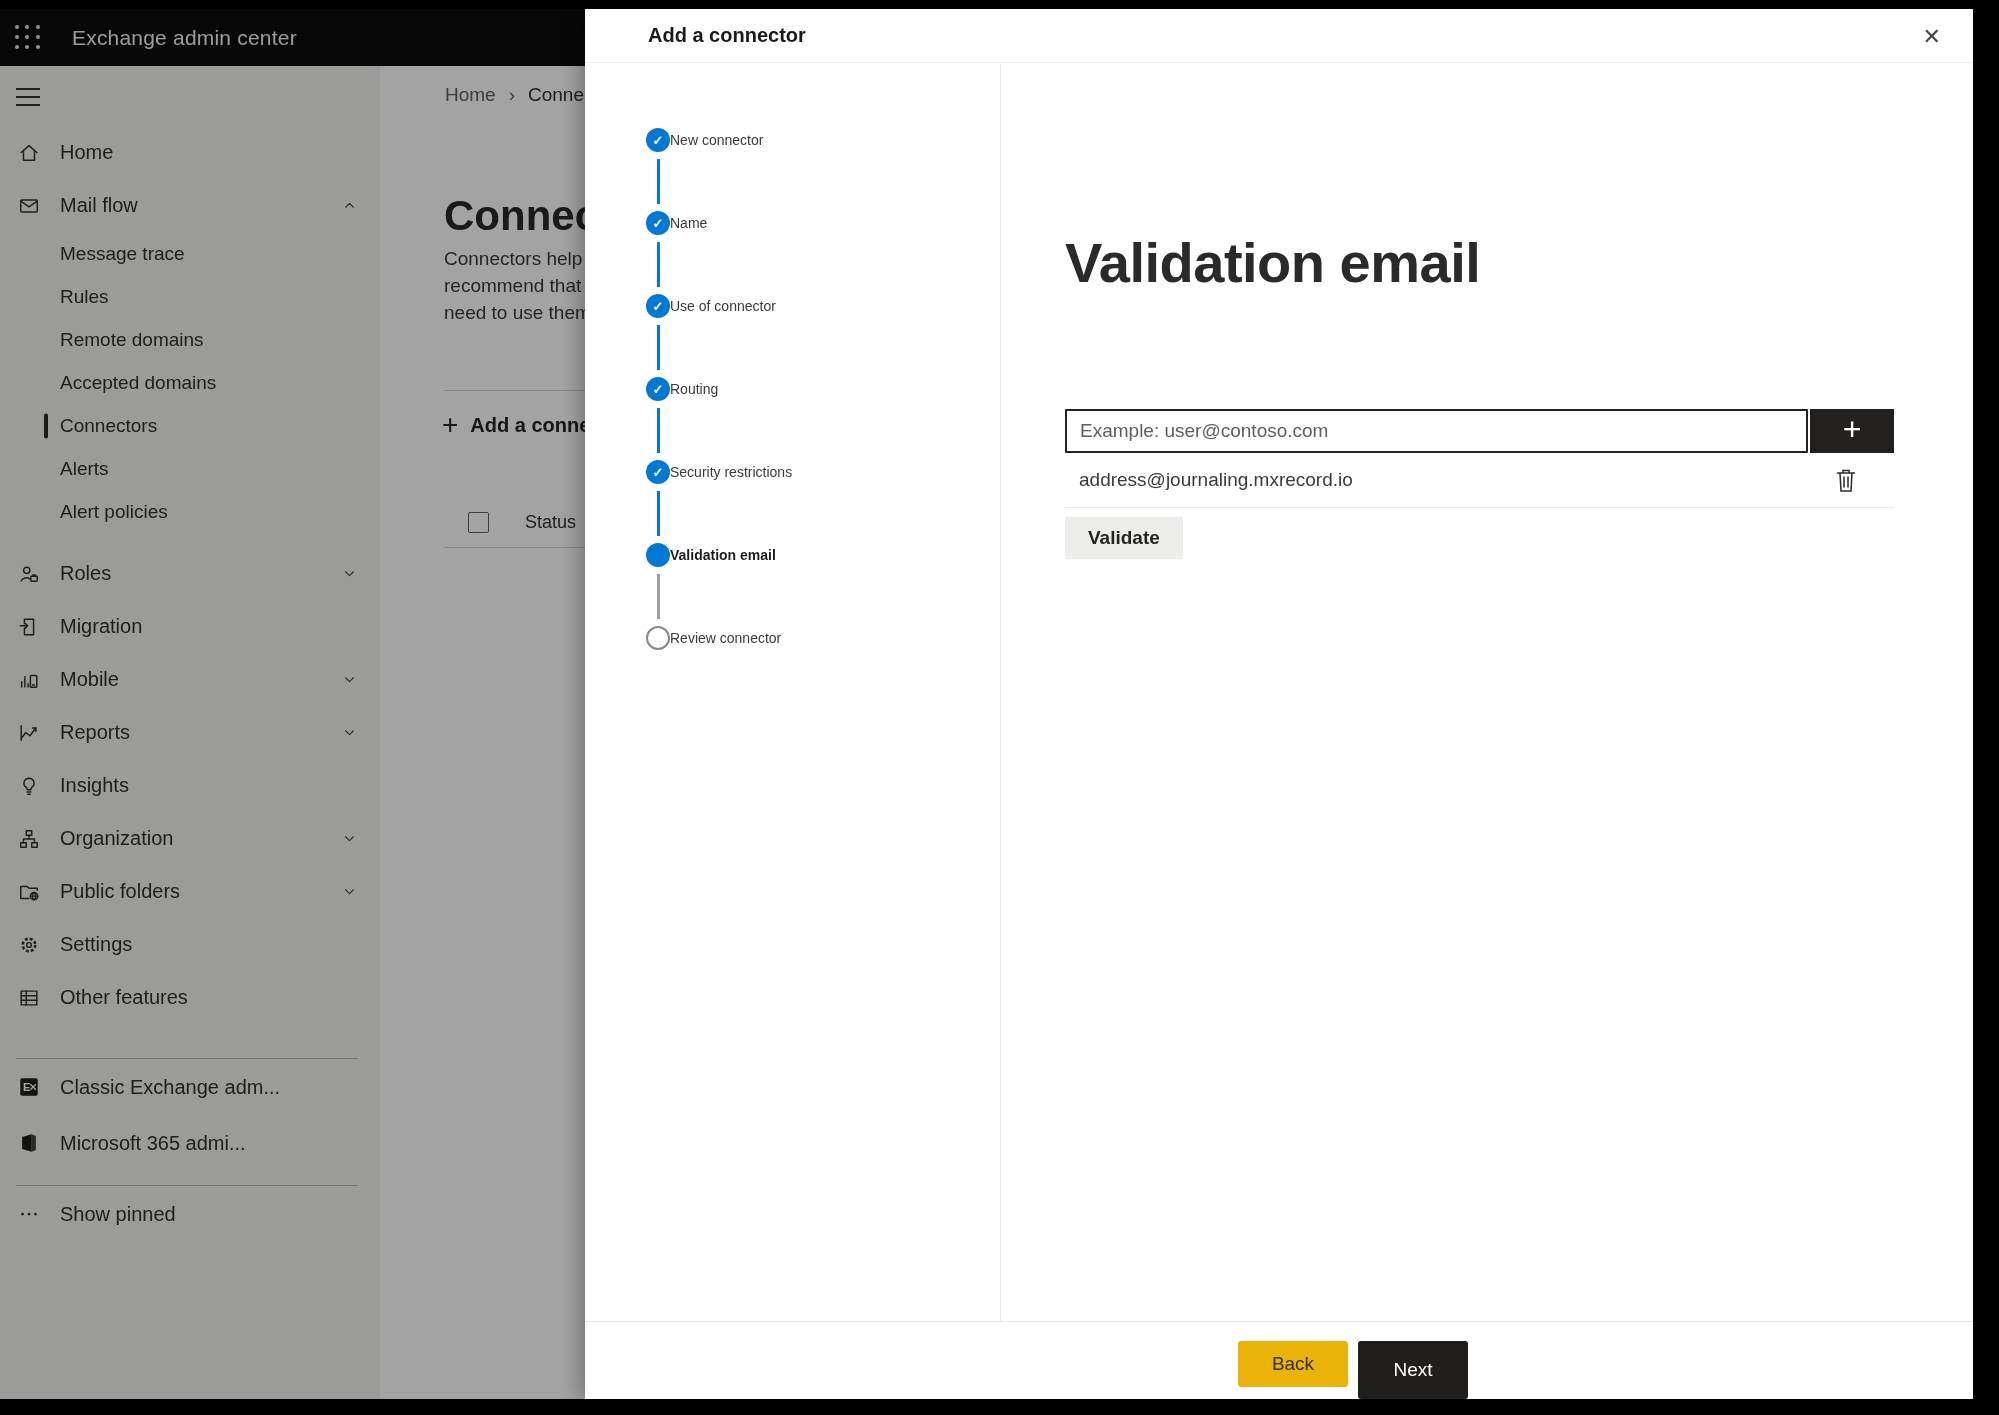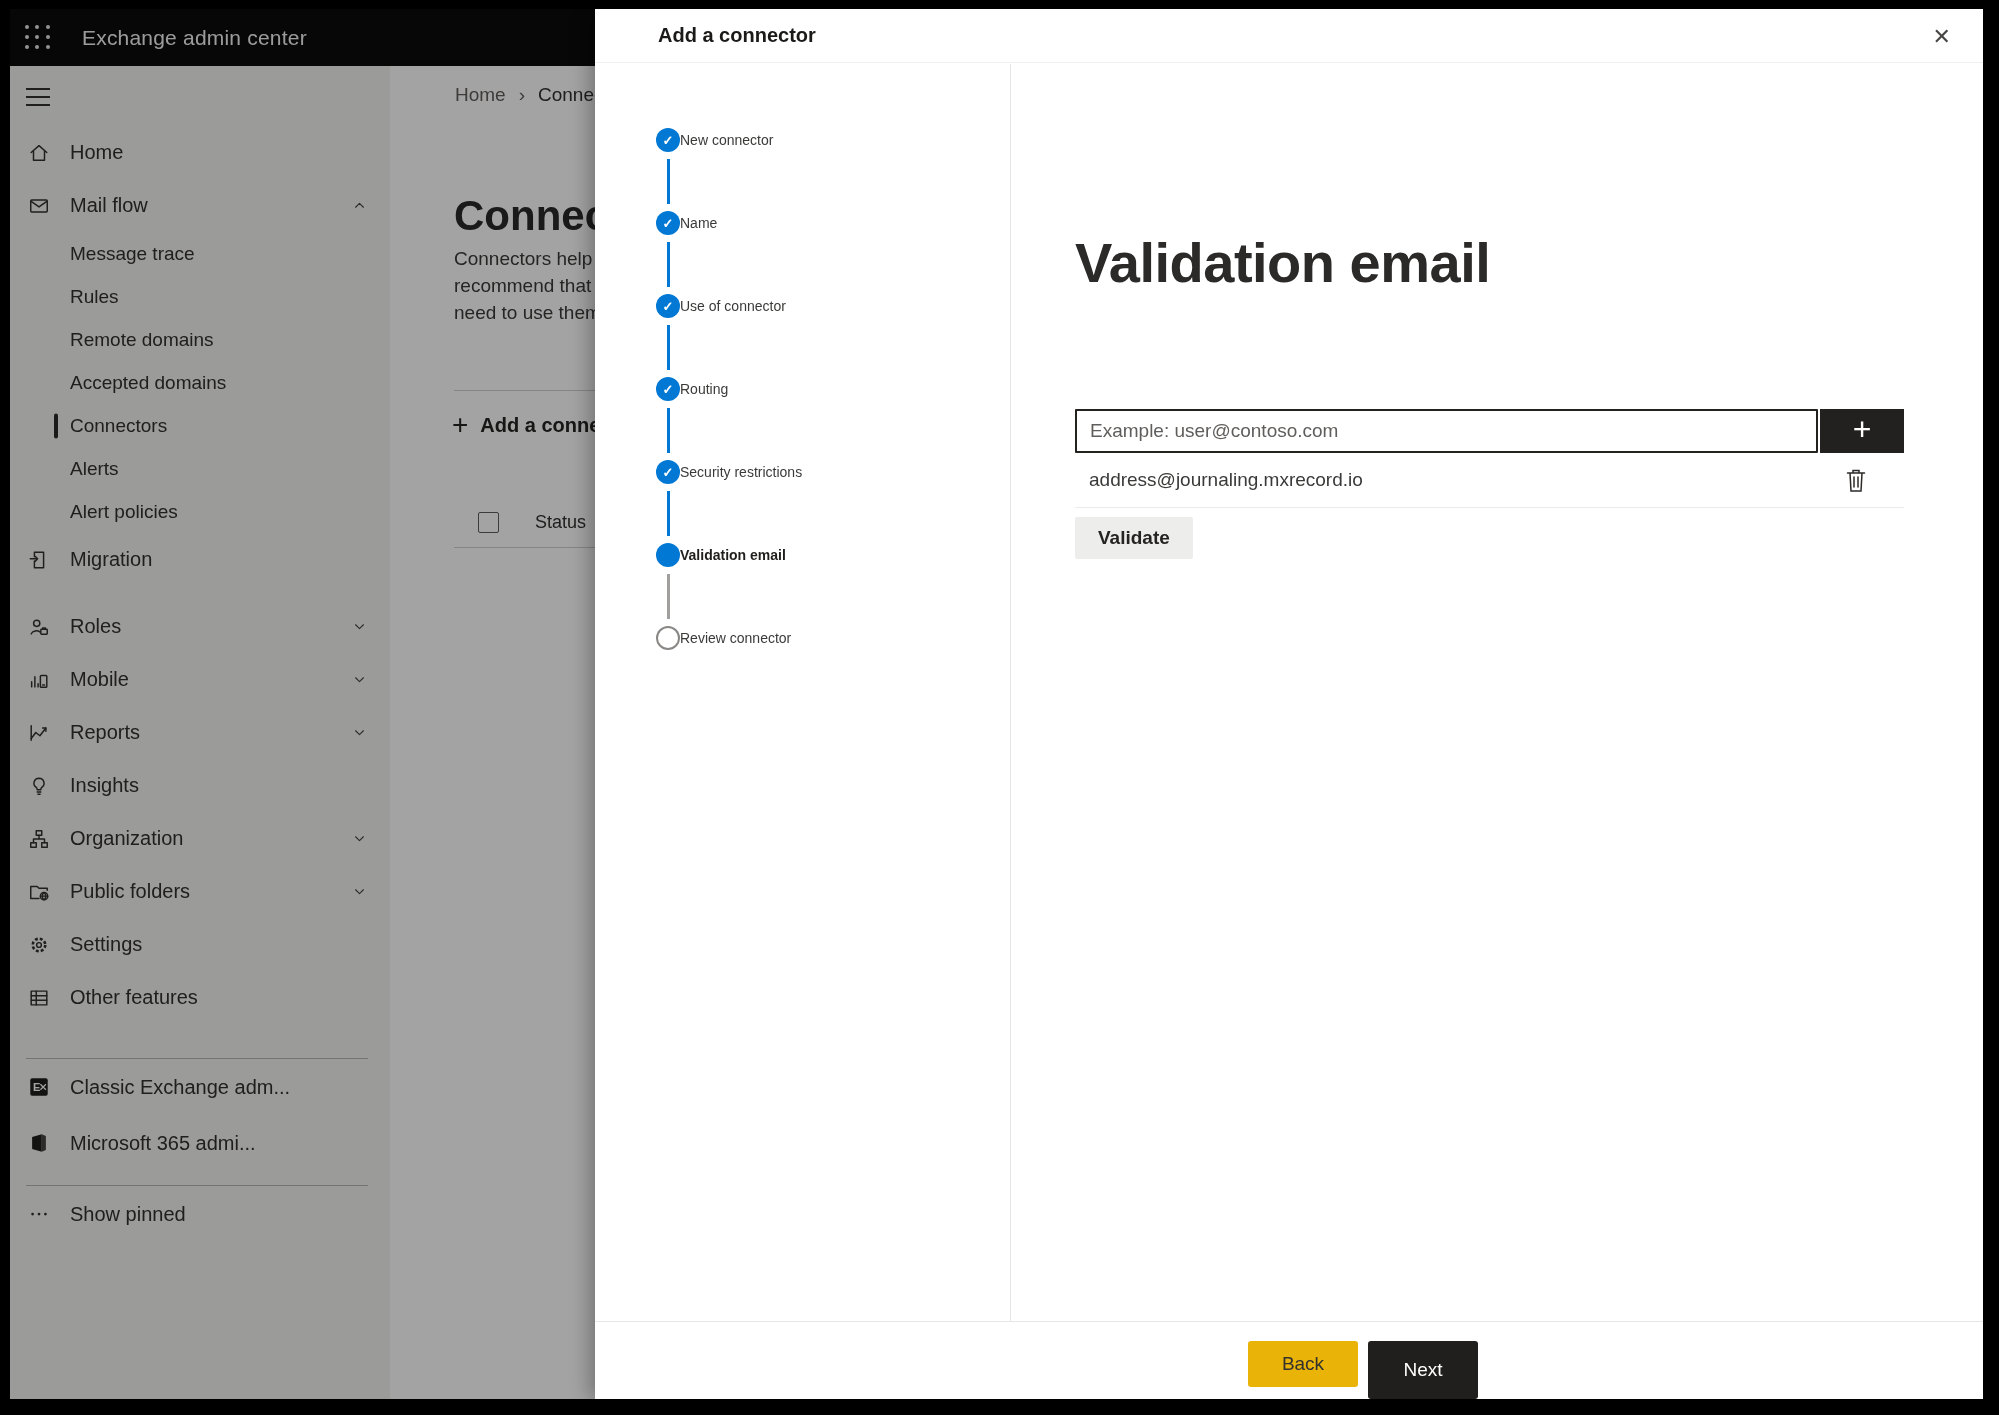--- a/index.html
+++ b/index.html
@@ -1,21 +1,21 @@
 <!DOCTYPE html>
 <html style="--accent: #0078d4; --topbar: #0c0c0c; --next: #201f1e; --overlay: rgba(0,0,0,0.36);"><head>
 <meta charset="utf-8">
 <style>
   html,body{margin:0;padding:0;background:#000;}
   body{width:1999px;height:1415px;position:relative;font-family:"Liberation Sans",sans-serif;
        -webkit-font-smoothing:antialiased;}
   *{box-sizing:border-box;}
   button{font-family:"Liberation Sans",sans-serif;}
 
-  .screen{position:absolute;left:10px;top:9px;width:1973px;height:1390px;background:#fff;overflow:hidden;}
+  .screen{position:absolute;left:0;top:9px;width:1973px;height:1390px;background:#fff;overflow:hidden;}
 
   
   .topbar{height:57px;background:var(--topbar,#0c0c0c);display:flex;align-items:center;color:#f3f3f3;}
   .waffle{width:26px;height:26px;display:grid;grid-template-columns:repeat(3,1fr);gap:5px;
           margin-left:15px;background:none;border:none;padding:0;cursor:pointer;}
   .waffle i{width:4px;height:4px;border-radius:50%;background:#e8e8e8;}
   .app-title{font-size:21px;font-weight:400;margin-left:31px;letter-spacing:.2px;white-space:nowrap;}
 
   
   .page{position:absolute;top:57px;left:0;right:0;bottom:0;display:flex;}
@@ -164,44 +164,44 @@
           </div>
           <div class="side-item sub selected">
             <span>Connectors</span>
           </div>
           <div class="side-item sub">
             <span>Alerts</span>
           </div>
           <div class="side-item sub">
             <span>Alert policies</span>
           </div>
-          <div class="side-item">
-            <span class="ic">
-              <svg viewBox="0 0 24 24" fill="none" stroke="currentColor" stroke-width="1.6" stroke-linecap="round" stroke-linejoin="round">
-                <path d="M7 8.5V3.5h10v17H7V13"></path>
-                <path d="M2.5 10.75h8M8 8.25l2.5 2.5L8 13.25"></path>
-              </svg>
-            </span>
-            <span>Migration</span>
-          </div>
           <div class="side-item" style="margin-top: 14px;">
             <span class="ic">
               <svg viewBox="0 0 24 24" fill="none" stroke="currentColor" stroke-width="1.6" stroke-linecap="round" stroke-linejoin="round">
                 <circle cx="9.5" cy="8" r="3.4"></circle>
                 <path d="M3.5 19.5c1.2-3.6 7-4.2 9.5-2"></path>
                 <rect x="14" y="14.5" width="7" height="5.5" rx="0.8"></rect>
                 <path d="M16 14.5V13h3v1.5"></path>
               </svg>
             </span>
             <span>Roles</span>
             <span class="chev">
               <svg viewBox="0 0 24 24" fill="none" stroke="currentColor" stroke-width="1.6" stroke-linecap="round" stroke-linejoin="round">
                 <path d="M6.5 9.5L12 15l5.5-5.5"></path>
               </svg>
             </span>
+          </div>
+          <div class="side-item">
+            <span class="ic">
+              <svg viewBox="0 0 24 24" fill="none" stroke="currentColor" stroke-width="1.6" stroke-linecap="round" stroke-linejoin="round">
+                <path d="M7 8.5V3.5h10v17H7V13"></path>
+                <path d="M2.5 10.75h8M8 8.25l2.5 2.5L8 13.25"></path>
+              </svg>
+            </span>
+            <span>Migration</span>
           </div>
           <div class="side-item">
             <span class="ic">
               <svg viewBox="0 0 24 24" fill="none" stroke="currentColor" stroke-width="1.6" stroke-linecap="round" stroke-linejoin="round">
                 <path d="M4 19.5v-5.5M7.5 19.5v-11M11 19.5v-3.5"></path>
                 <rect x="13.5" y="7" width="7" height="13" rx="1"></rect>
                 <path d="M16 17.5h2"></path>
               </svg>
             </span>
             <span>Mobile</span>

